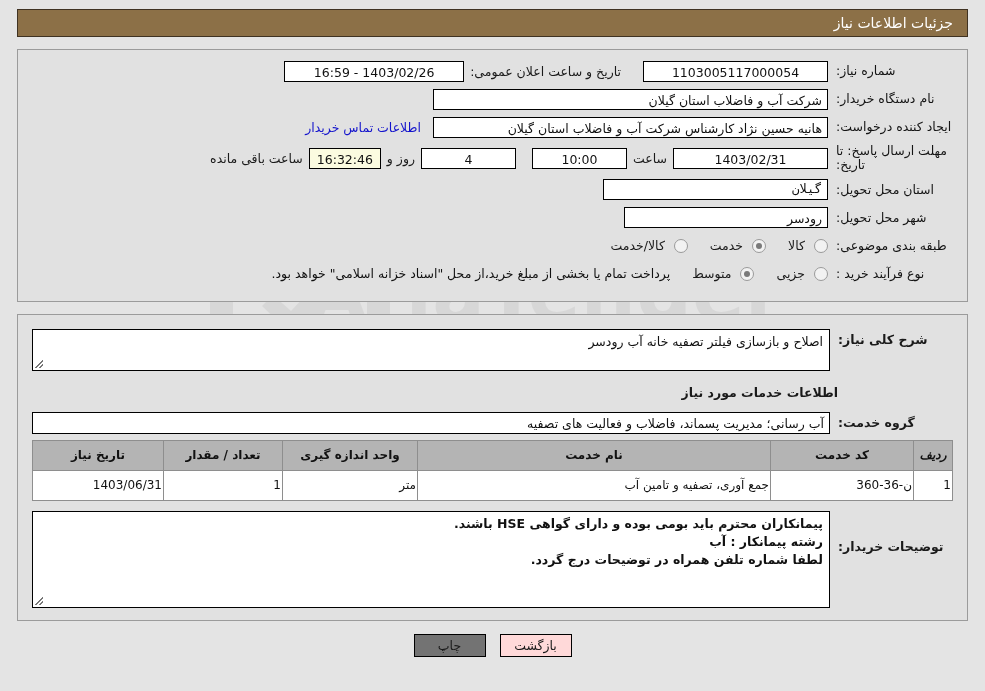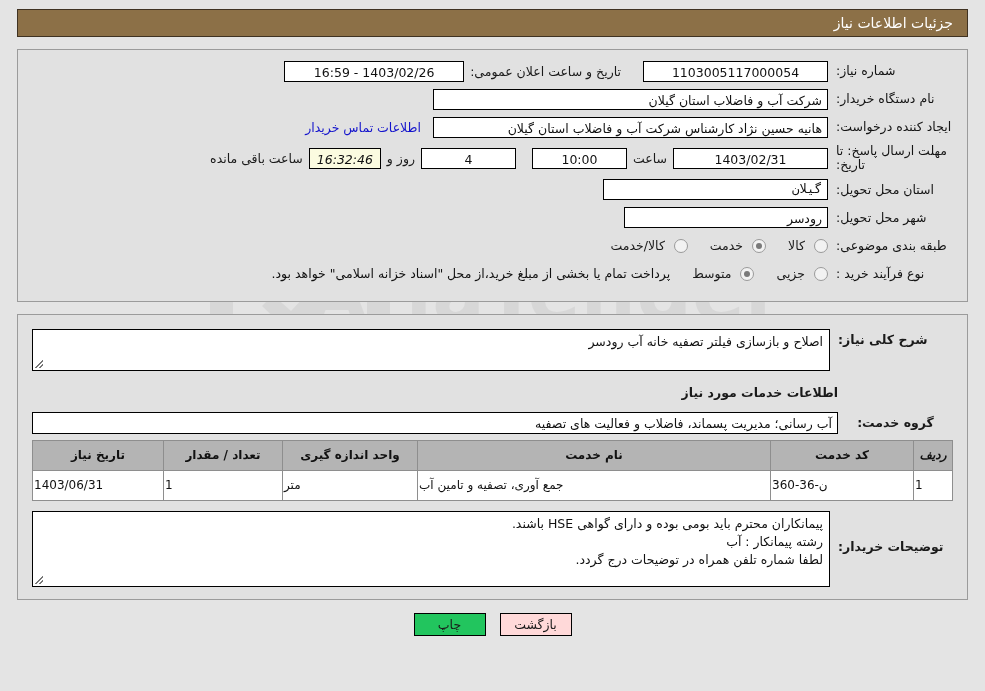--- a/index.html
+++ b/index.html
@@ -90,21 +90,21 @@
     line-height: 21px;
     box-sizing: border-box;
     padding: 0 5px;
     font-size: 12.5px;
     color: #111;
     text-align: center;
     overflow: hidden;
     white-space: nowrap;
   }
   .fld.right { text-align: right; }
-  .fld.yellow { background: #fbfbe0; font-style: italic; }
+  .fld.yellow { background: #fbfbe0; }
 
   .w-need    { width: 185px; }
   .w-org     { width: 395px; }
   .w-creator { width: 395px; }
   .w-date    { width: 155px; }
   .w-time    { width: 95px; }
   .w-days    { width: 95px; }
   .w-timer   { width: 72px; }
   .w-prov    { width: 225px; font-family: Liberation Mono, monospace; }
   .w-city    { width: 204px; }
@@ -193,21 +193,21 @@
     border: 1px solid #8e8e8e;
     height: 27px;
     font-weight: bold;
     color: #111;
     font-size: 12px;
   }
   table.grid td {
     background: #ffffff;
     border: 1px solid #8e8e8e;
     height: 27px;
-    text-align: left;
+    text-align: right;
     color: #111;
     font-size: 12px;
   }
 
   
   .footer {
     margin-top: 13px;
     display: flex;
     justify-content: center;
     gap: 14px;
@@ -216,21 +216,21 @@
     border: 1px solid #000;
     height: 23px;
     min-width: 72px;
     line-height: 21px;
     text-align: center;
     font-size: 12.5px;
     cursor: pointer;
     padding: 0 10px;
     box-sizing: border-box;
   }
-  .btn.print { background: #22c55e; }
+  .btn.print { background: #737373; }
   .btn.back  { background: #ffd9d9; }
 </style>
 </head>
 <body>
 
 <svg id="watermark" viewBox="0 0 985 691">
   <g opacity="0.16">
     <path d="M210 250 L300 215 L390 250 L390 320 Q390 370 300 400 Q210 370 210 320 Z" fill="#9a9a9a"></path>
     <path d="M233 262 L300 236 L367 262 L367 318 Q367 356 300 380 Q233 356 233 318 Z" fill="#e4e4e4"></path>
     <path d="M262 306 L291 334 L345 276 L333 266 L291 311 L273 295 Z" fill="#9a9a9a"></path>
@@ -317,21 +317,21 @@
   <div class="panel p2">
 
     <div style="display:flex; align-items:flex-start;">
       <span class="boldlbl" style="width:115px; flex:0 0 115px; text-align:left; padding-left:8px; padding-top:3px;">شرح کلی نیاز:</span>
       <div class="ta" style="flex:1 1 auto; height:42px;">اصلاح و بازسازی فیلتر تصفیه خانه آب رودسر</div>
     </div>
 
     <div class="section-head">اطلاعات خدمات مورد نیاز</div>
 
     <div style="display:flex; align-items:center;">
-      <span class="boldlbl" style="width:115px; flex:0 0 115px; text-align:center; ">گروه خدمت:</span>
+      <span class="boldlbl" style="width:115px; flex:0 0 115px; text-align:left; padding-left:8px;">گروه خدمت:</span>
       <div class="fld right" style="flex:1 1 auto; height:22px; line-height:22px;">آب رسانی؛ مدیریت پسماند، فاضلاب و فعالیت های تصفیه</div>
     </div>
 
     <table class="grid">
       <thead>
         <tr>
           <th style="width:36px;font-style:italic;">ردیف</th>
           <th style="width:140px;">کد خدمت</th>
           <th>نام خدمت</th>
           <th style="width:132px;">واحد اندازه گیری</th>
@@ -346,21 +346,21 @@
           <td>جمع آوری، تصفیه و تامین آب</td>
           <td>متر</td>
           <td>1</td>
           <td>1403/06/31</td>
         </tr>
       </tbody>
     </table>
 
     <div style="display:flex; align-items:flex-start; margin-top:10px;">
       <span class="boldlbl" style="width:115px; flex:0 0 115px; text-align:left; padding-left:8px; padding-top:28px;">توضیحات خریدار:</span>
-      <div class="ta" style="flex:1 1 auto; height:76px;">
+      <div class="ta" style="flex:1 1 auto; height:97px;font-weight:bold;">
         <div>پیمانکاران محترم باید بومی بوده و دارای گواهی HSE  باشند.</div>
         <div>رشته پیمانکار :  آب</div>
         <div>لطفا شماره تلفن همراه در توضیحات درج گردد.</div>
       </div>
     </div>
 
   </div>
 
   <div class="footer">
     <div class="btn back">بازگشت</div>

